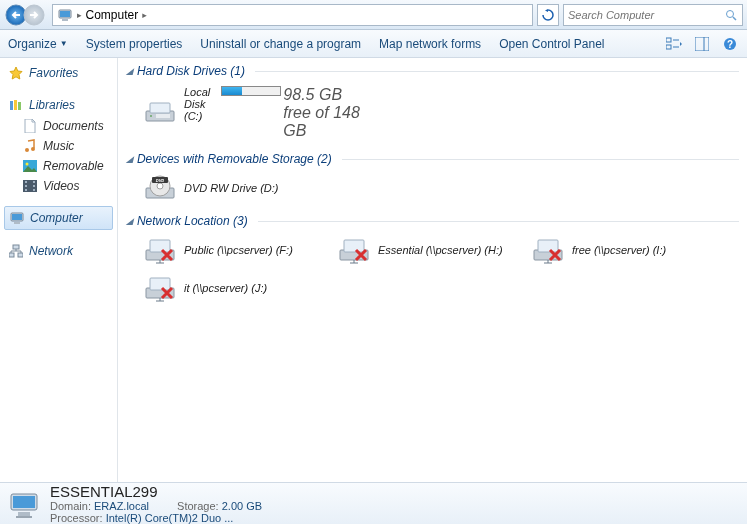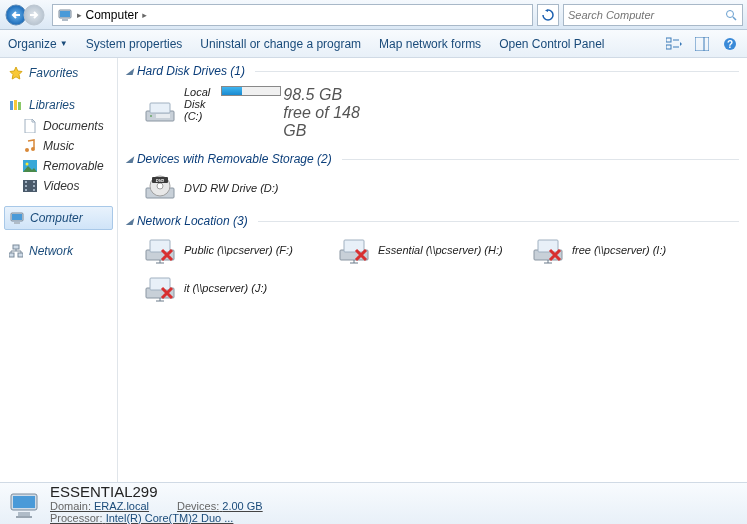--- a/index.html
+++ b/index.html
@@ -44,21 +44,21 @@
 .drive-icon { width: 32px; height: 28px; position: relative; display: flex; align-items: center; justify-content: center; }
 .drive-txt { display: flex; flex-direction: row; gap: 2px; font-size: 11px; color: #222; }
 .drive-bar { width: 120px; height: 10px; border: 1px solid #888; background: #f0f0f0; position: relative; }
 .drive-bar .fill { height: 100%; background: linear-gradient(#3fb5f0,#1a8ad0); }
 .drive-sub { color: #555; font-size: 16px; }
 
 
 .status { height: 42px; border-top: 1px solid #d0dae5; background: linear-gradient(#f8fbfe,#e8f0f8); display: flex; align-items: center; padding: 0 8px; gap: 10px; font-size: 11px; color: #444; }
 .status .bigico { width: 32px; height: 32px; }
 .status .meta { display: flex; flex-direction: column; }
-.status .row { display: flex; gap: 28px; text-decoration: underline; }
+.status .row { display: flex; gap: 28px; }
 .status .k { color: #666; }
 .status .v { color: #1a4b7a; }
 .status .name { color: #222; font-size: 15px; }
 </style>
 </head>
 <body>
 
 <div class="addr-bar">
   <div class="nav-btns">
     <svg viewBox="0 0 44 24">
@@ -360,19 +360,19 @@
         <rect x="3" y="6" width="26" height="16" rx="2" fill="#d0dce8" stroke="#7a8a9a"></rect>
         <rect x="5" y="8" width="22" height="12" fill="#4a9ad8"></rect>
         <rect x="10" y="24" width="12" height="4" fill="#b0bcc8"></rect>
         <rect x="8" y="28" width="16" height="2" fill="#9aa6b2"></rect>
       </svg>
   </span>
   <div class="meta">
     <span class="name">ESSENTIAL299</span>
     <div class="row">
       <span><span class="k">Domain:</span> <span class="v">ERAZ.local</span></span>
-      <span><span class="k">Devices:</span> <span class="v">2.00 GB</span></span>
+      <span><span class="k">Storage:</span> <span class="v">2.00 GB</span></span>
     </div>
     <div class="row">
       <span><span class="k">Processor:</span> <span class="v">Intel(R) Core(TM)2 Duo ...</span></span>
     </div>
   </div>
 </div>
 
 </body></html>

